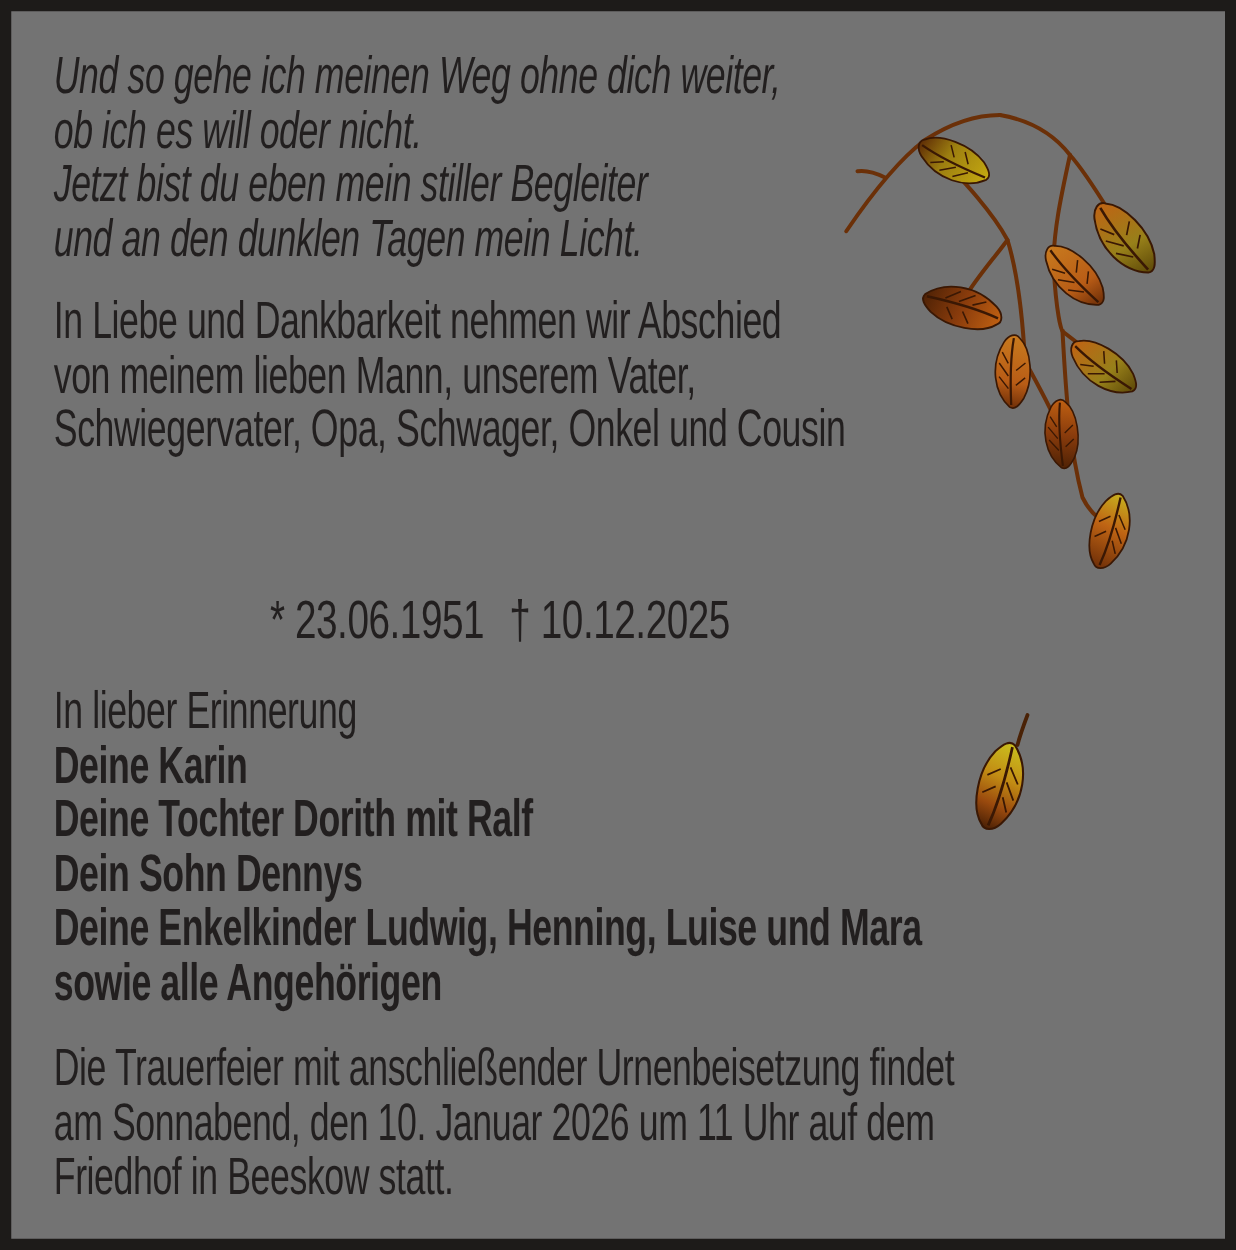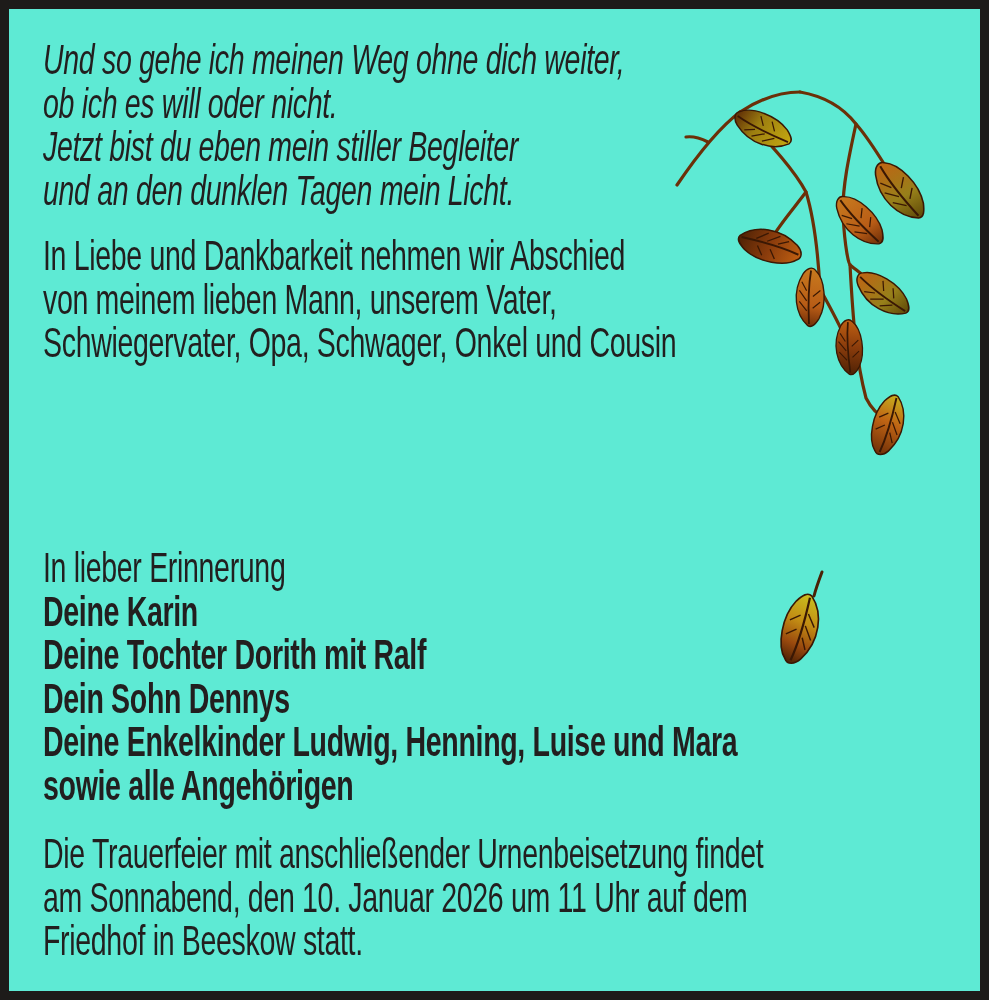--- a/index.html
+++ b/index.html
@@ -1,21 +1,21 @@
 <!DOCTYPE html>
 <html><head>
 <meta charset="utf-8">
 <style>
   html,body{margin:0;padding:0;background:#ffffff;}
   .page{
     position:relative;
     width:989px;height:1000px;
     box-sizing:border-box;
     border:9px solid #1d1b19;
-    background:#5eead4;
+    background:#737373;
     overflow:hidden;
     font-family:"Liberation Sans",sans-serif;
     color:#221f1f;
   }
   .block{position:absolute;}
   .t{font-size:42px;line-height:43.5px;letter-spacing:-0.5px;}
   .line{white-space:nowrap;}
   .condense{transform:scaleX(0.68);transform-origin:0 0;}
   .poem{font-style:italic;}
   .bold{font-weight:700;}
@@ -43,20 +43,25 @@
     <div class="line">und an den dunklen Tagen mein Licht.</div>
   </div>
 
   <div class="block t condense" style="left:34px;top:225px;">
     <div class="line">In Liebe und Dankbarkeit nehmen wir Abschied</div>
     <div class="line">von meinem lieben Mann, unserem Vater,</div>
     <div class="line">Schwiegervater, Opa, Schwager, Onkel und Cousin</div>
   </div>
 
 
+  <div class="block center-wrap" style="left:34px;top:465px;">
+    <div class="dates">
+      <span>* 23.06.1951</span><span class="gap"></span><span>† 10.12.2025</span>
+    </div>
+  </div>
 
   <div class="block t condense" style="left:34px;top:537px;">
     <div class="line">In lieber Erinnerung</div>
     <div class="line bold">Deine Karin</div>
     <div class="line bold">Deine Tochter Dorith mit Ralf</div>
     <div class="line bold">Dein Sohn Dennys</div>
     <div class="line bold">Deine Enkelkinder Ludwig, Henning, Luise und Mara</div>
     <div class="line bold">sowie alle Angehörigen</div>
   </div>
 

